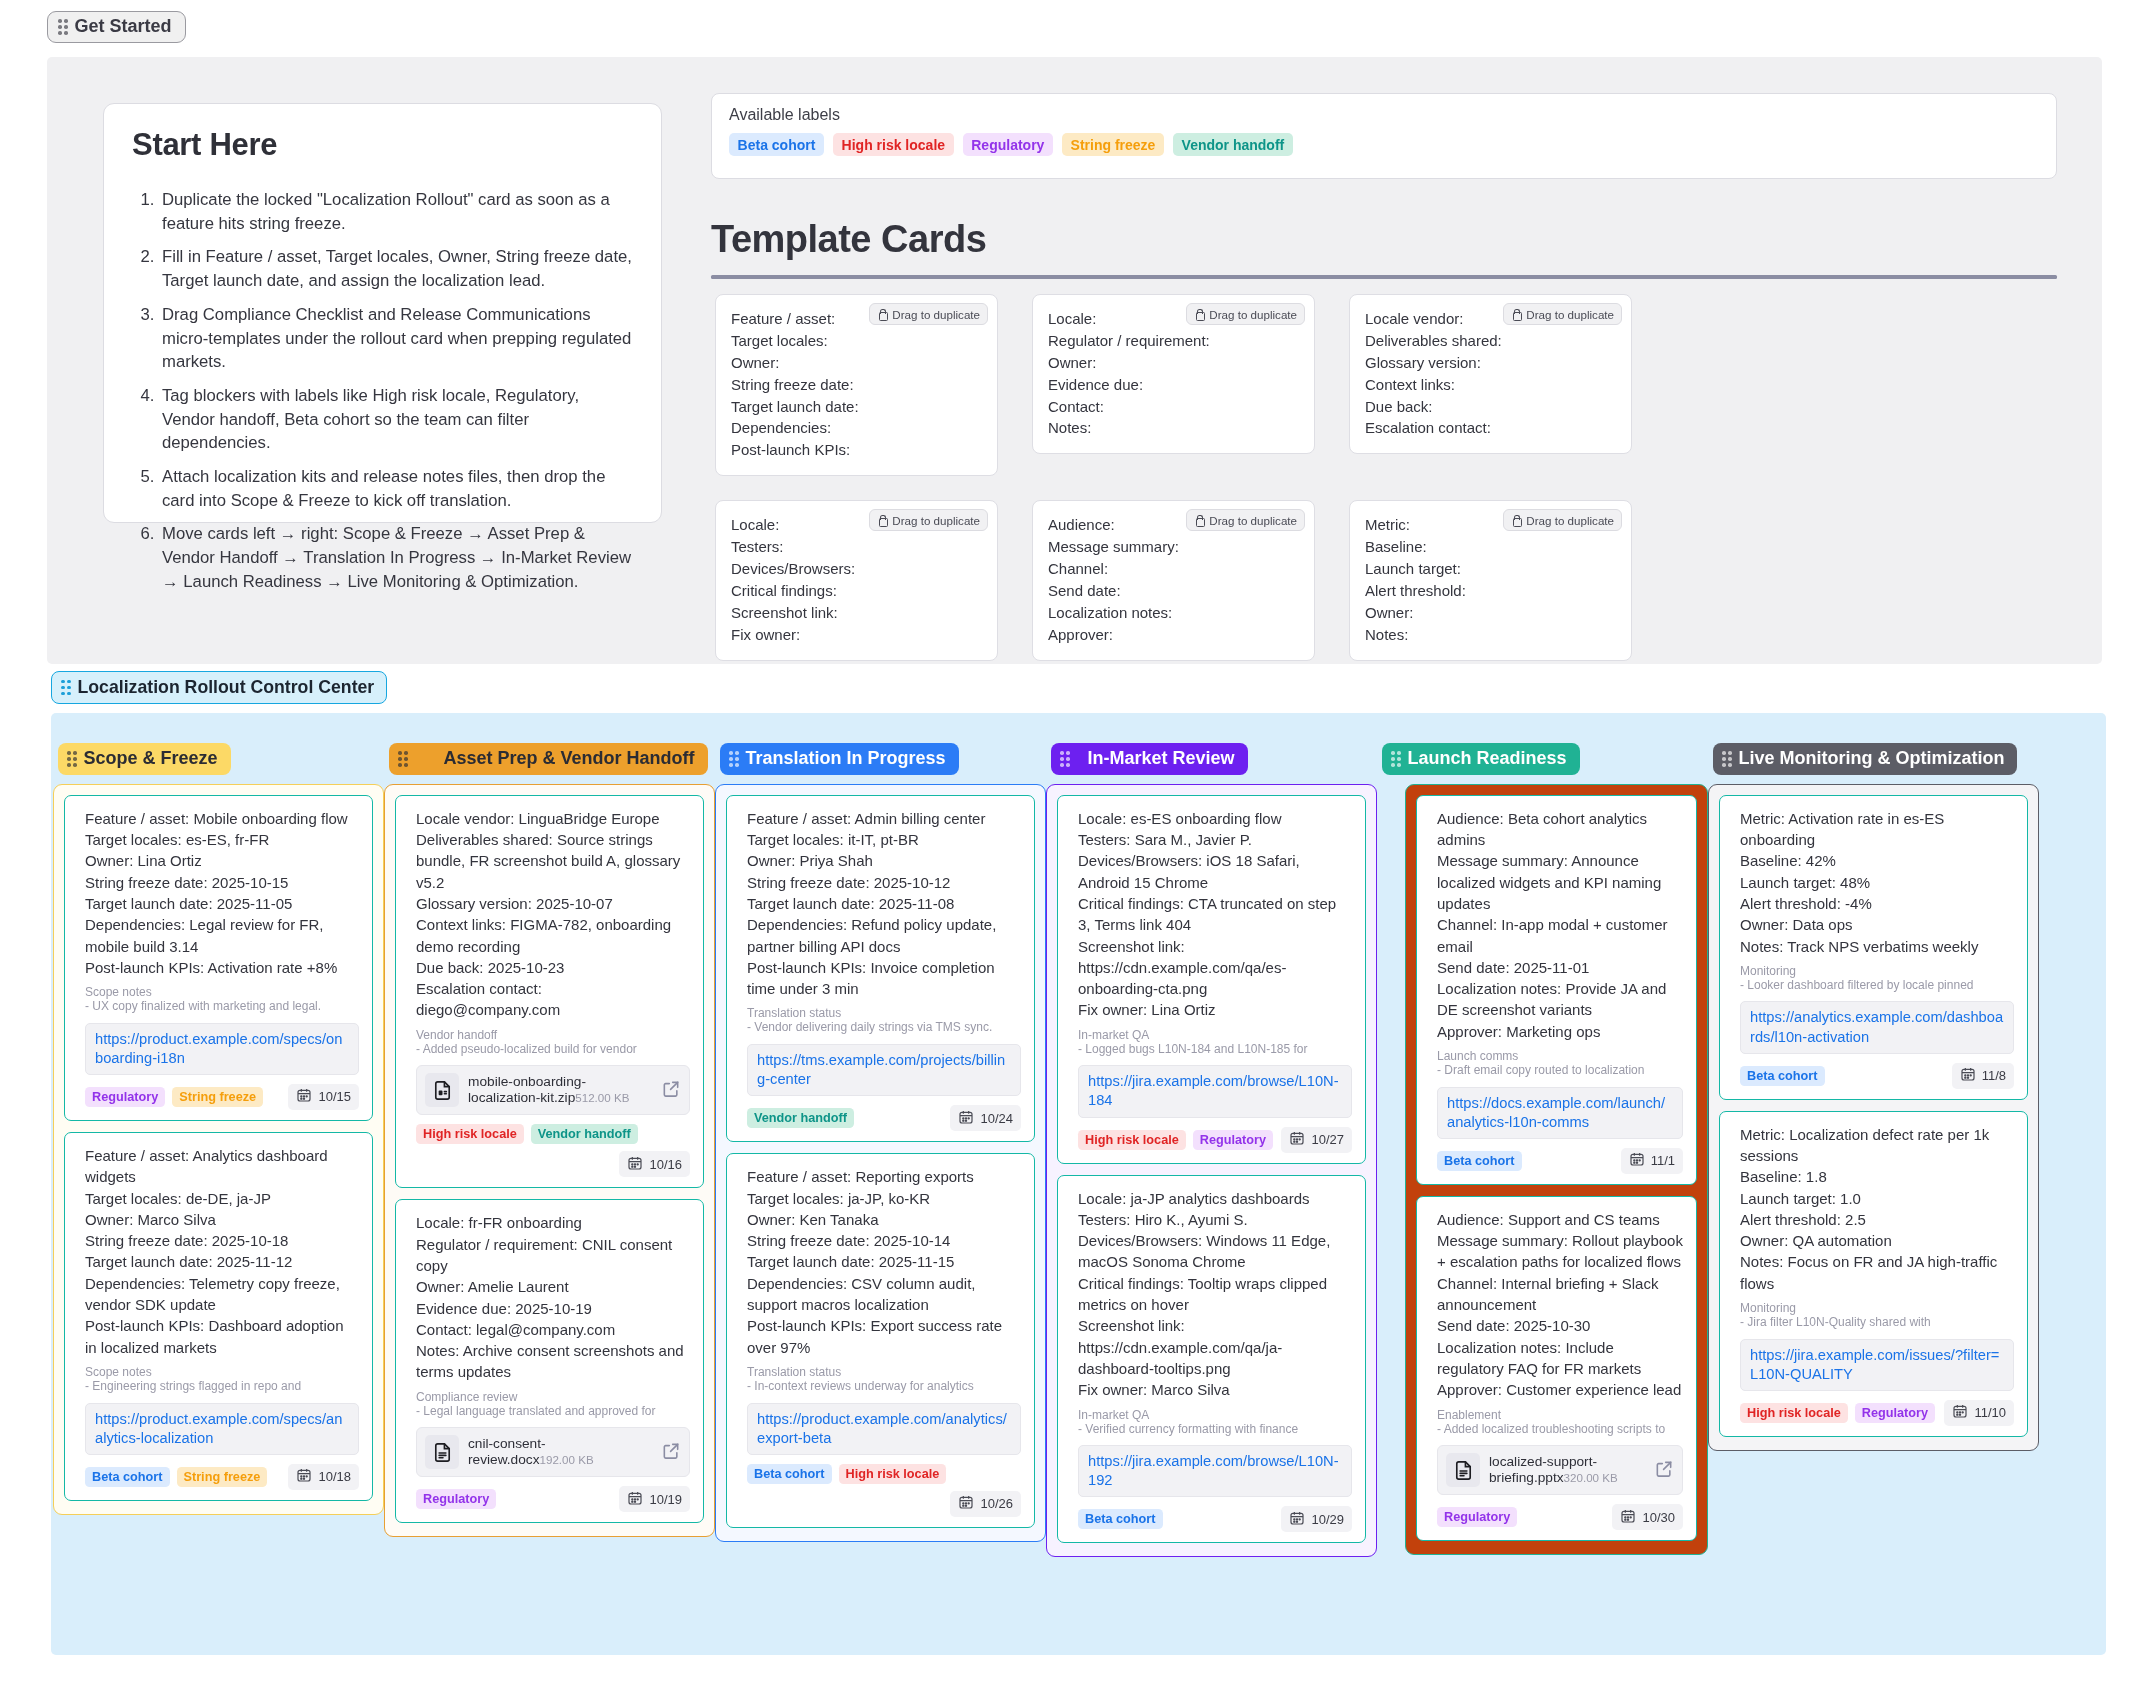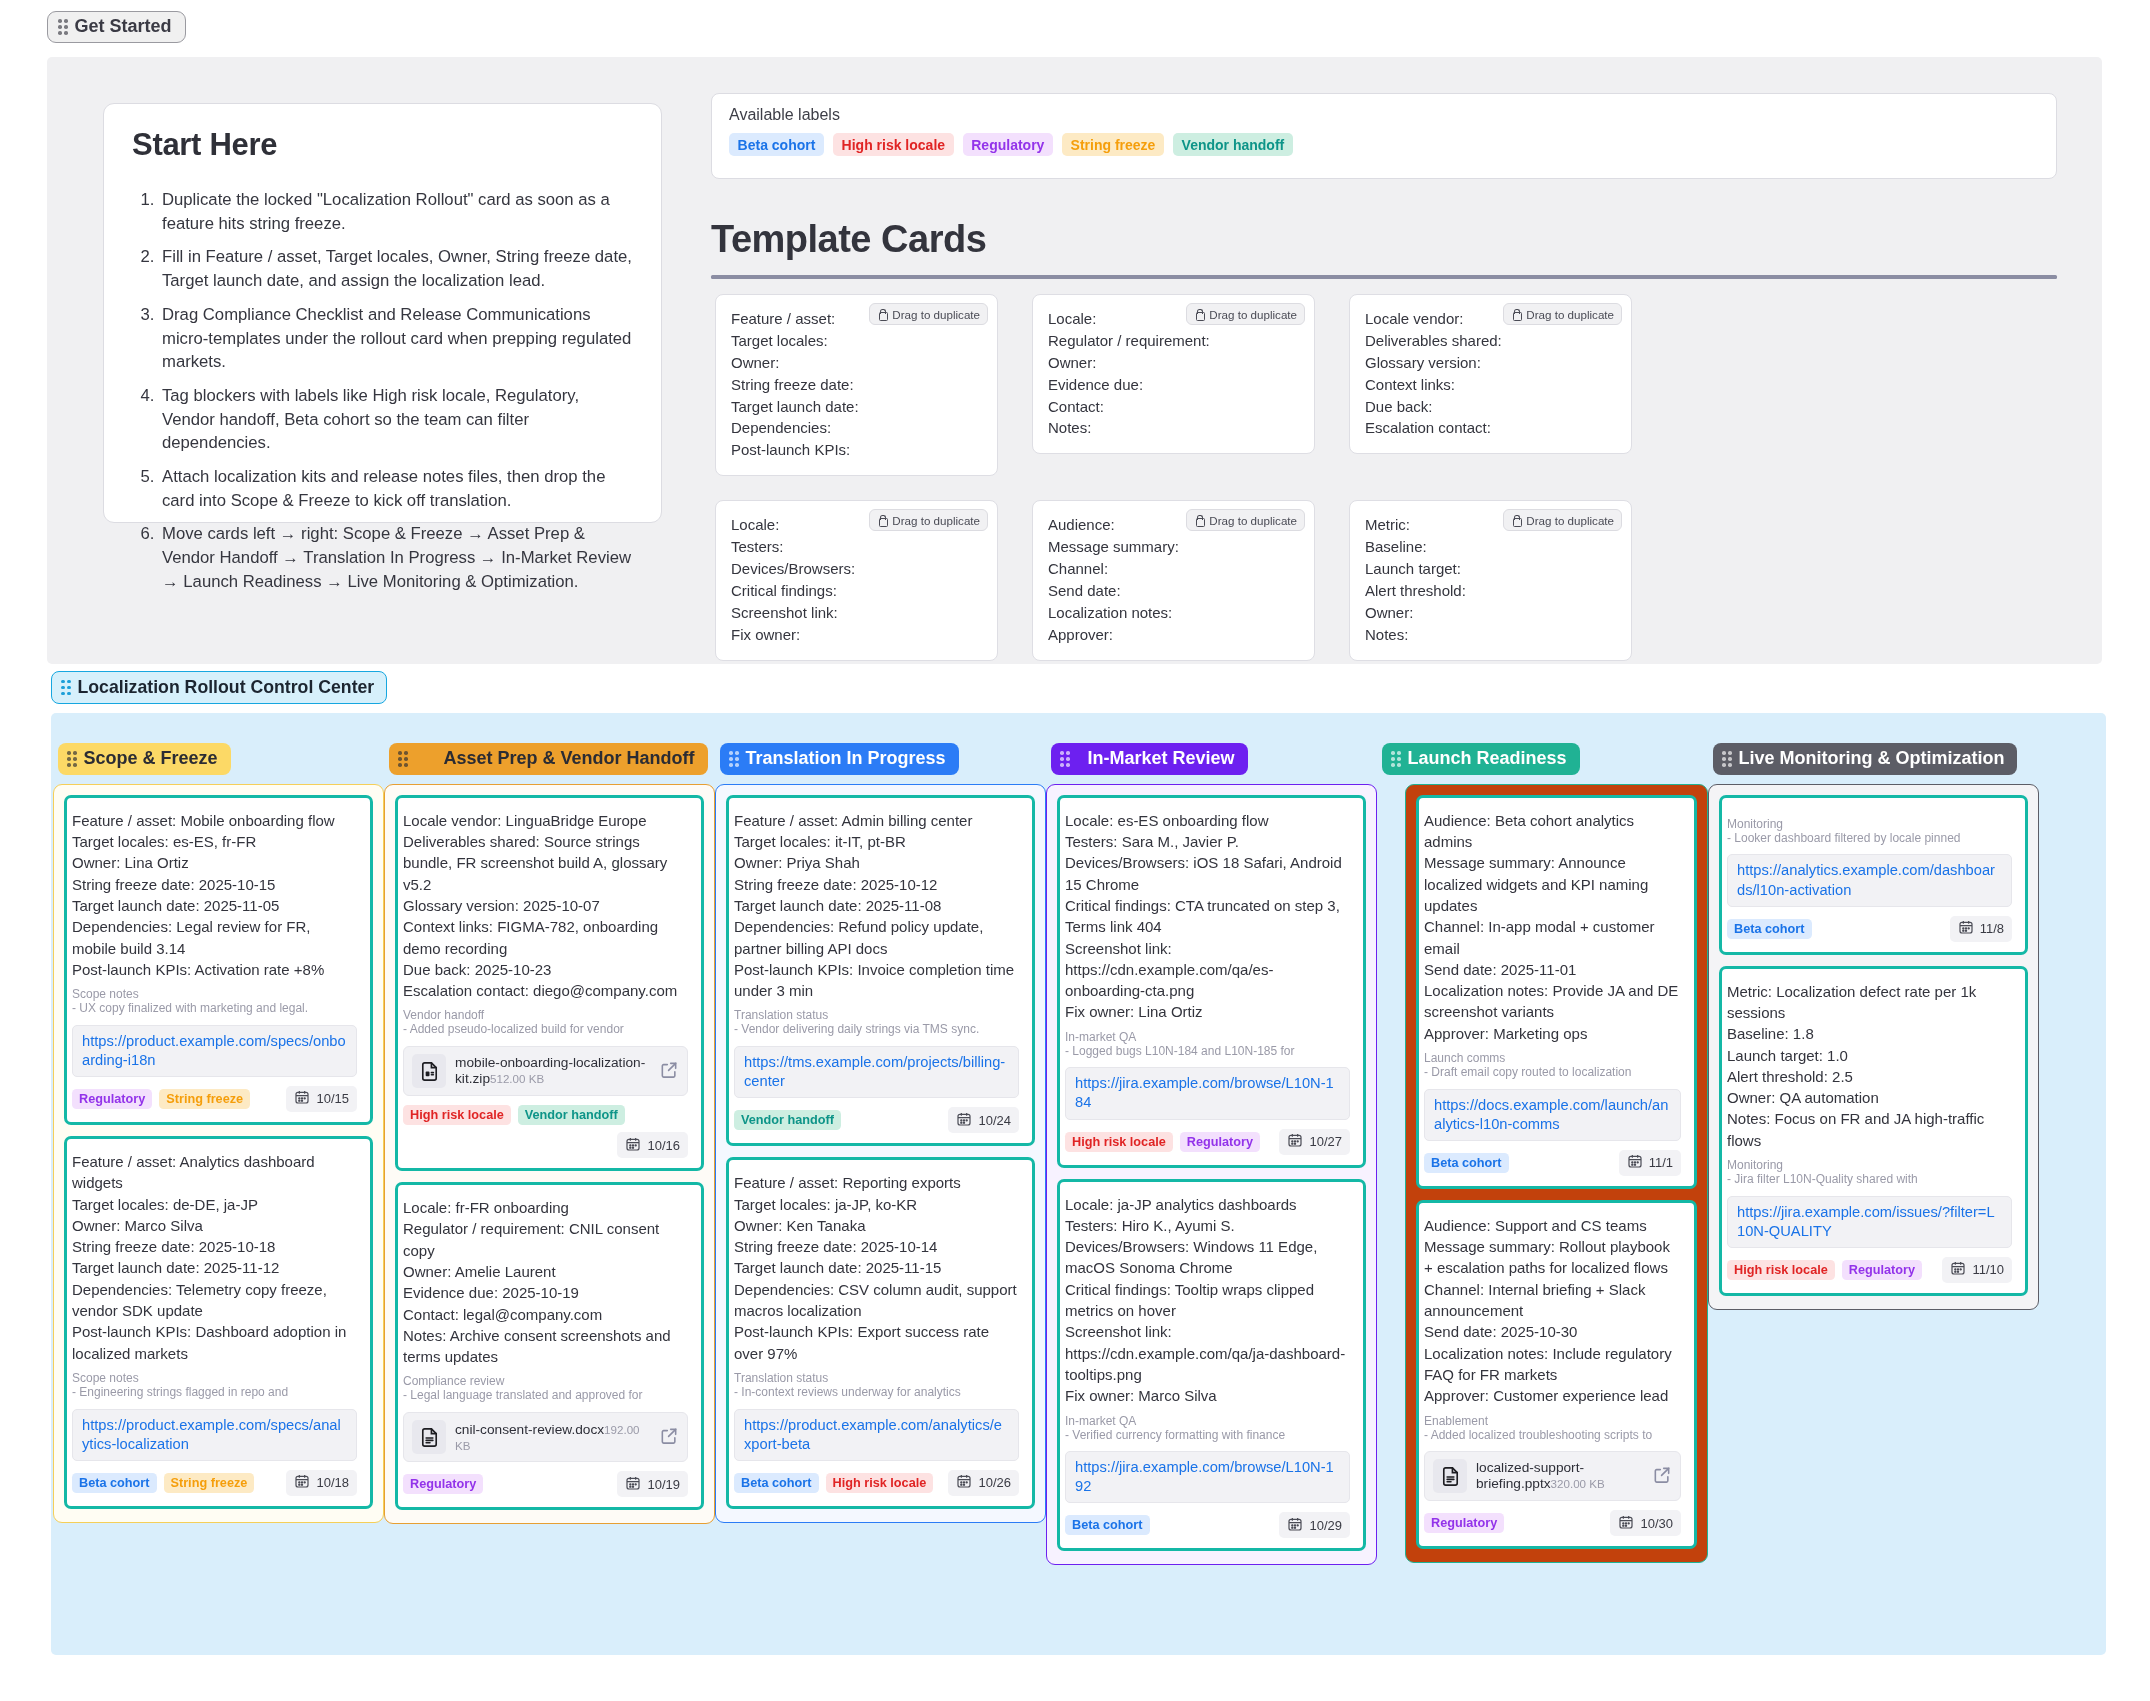--- a/index.html
+++ b/index.html
@@ -131,22 +131,22 @@
     position:absolute; left:53px; top:743px;
     display:flex; gap: 0px;
   }
   .col { width: 331px; }
   .col-head { margin: 0 0 9px 5px; }
   .col-body {
     border: 1.5px solid; border-radius: 9px;
     padding: 10px 10px 13px 10px;
   }
   .card {
-    background:#fff; border:3px solid #14b8a6; border-radius: 7px;
-    padding: 12px 13px 10px 5px;
+    background:#fff; border:1px solid #14b8a6; border-radius: 7px;
+    padding: 12px 13px 10px 20px;
     margin-bottom: 11px;
   }
   .card:last-child { margin-bottom: 0; }
   .card-body { font-size: 15px; line-height: 1.42; color:#33343d; }
   .note-head { font-size: 12px; color:#9a9aa8; margin-top: 7px; }
   .note-line { font-size: 12px; color:#9a9aa8; line-height:1.3; }
   .linkbox {
     margin-top: 8px; background:#f2f2f5; border:1px solid #e6e6eb;
     border-radius: 5px; padding: 6px 9px;
   }
@@ -739,20 +739,28 @@
               <i></i>
               <i></i>
               <i></i>
               <i></i>
               <i></i>
             </span>
             <span>Live Monitoring &amp; Optimization</span>
           </div></div>
         <div class="col-body" style="background: rgb(244, 244, 246); border-color: rgb(92, 93, 102);">
           <div class="card">
+            <div class="card-body">
+              <div>Metric: Activation rate in es-ES onboarding</div>
+              <div>Baseline: 42%</div>
+              <div>Launch target: 48%</div>
+              <div>Alert threshold: -4%</div>
+              <div>Owner: Data ops</div>
+              <div>Notes: Track NPS verbatims weekly</div>
+            </div>
             <div class="note-head">Monitoring</div>
             <div class="note-line">- Looker dashboard filtered by locale pinned</div>
             <div class="linkbox">
               <a href="#">https://analytics.example.com/dashboards/l10n-activation</a>
             </div>
             <div class="card-foot">
               <span class="chip" style="background: rgb(219, 234, 254); color: rgb(26, 115, 232);">Beta cohort</span>
               <span class="date-pill">
                 <span><svg class="cal" viewBox="0 0 24 24" fill="none" stroke="#4a4b55" stroke-width="1.8">
                     <rect x="3" y="5" width="18" height="16" rx="3"></rect>

